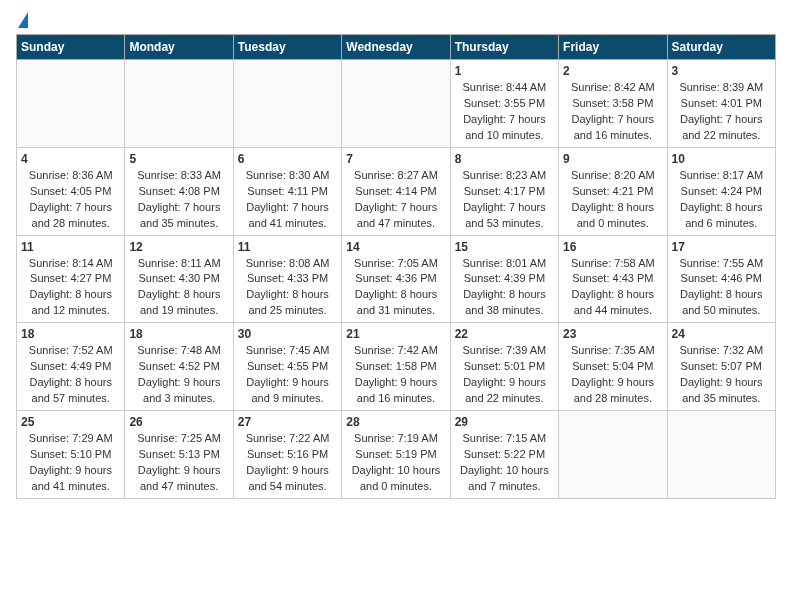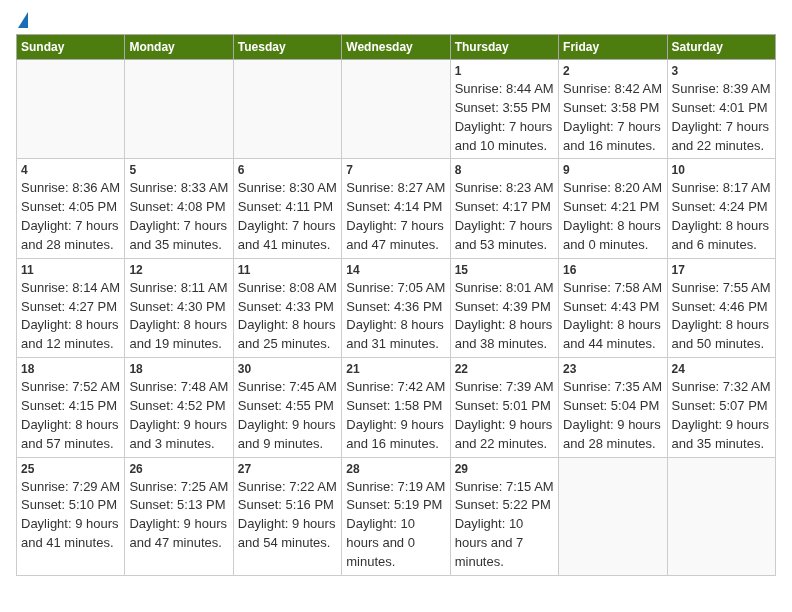--- a/index.html
+++ b/index.html
@@ -60,21 +60,21 @@
       font-size: 15px;
       color: #333;
       font-style: italic;
     }
     .calendar {
       width: 100%;
       border-collapse: collapse;
       table-layout: fixed;
     }
     .calendar th {
-      background-color: #4d7c0f;
+      background-color: #0c4a6e;
       color: #fff;
       font-size: 12px;
       font-weight: bold;
       padding: 5px 4px;
       text-align: left;
       border: 1px solid #aaa;
     }
     .calendar td {
       vertical-align: top;
       padding: 4px 4px 3px 4px;
@@ -88,23 +88,24 @@
       background: #f9f9f9;
     }
     .day-number {
       font-size: 12px;
       font-weight: bold;
       color: #333;
       display: block;
       margin-bottom: 2px;
     }
     .day-info {
-      font-size: 13px;
+      font-size: 11px;
       line-height: 1.45;
       color: #333;
+      text-align: center;
     }
     tr.week-row td {
       height: 78px;
     }
   </style>
 </head>
 <body>
 
 <div class="container">
   <div class="header-row">
@@ -260,21 +261,21 @@
             <div class="day-info">Sunrise: 7:55 AM
 Sunset: 4:46 PM
 Daylight: 8 hours
 and 50 minutes.</div>
           </td>
         </tr>
         <tr class="week-row">
           <td>
             <span class="day-number">18</span>
             <div class="day-info">Sunrise: 7:52 AM
-Sunset: 4:15 PM
+Sunset: 4:49 PM
 Daylight: 8 hours
 and 57 minutes.</div>
           </td>
           <td>
             <span class="day-number">18</span>
             <div class="day-info">Sunrise: 7:48 AM
 Sunset: 4:52 PM
 Daylight: 9 hours
 and 3 minutes.</div>
           </td>

